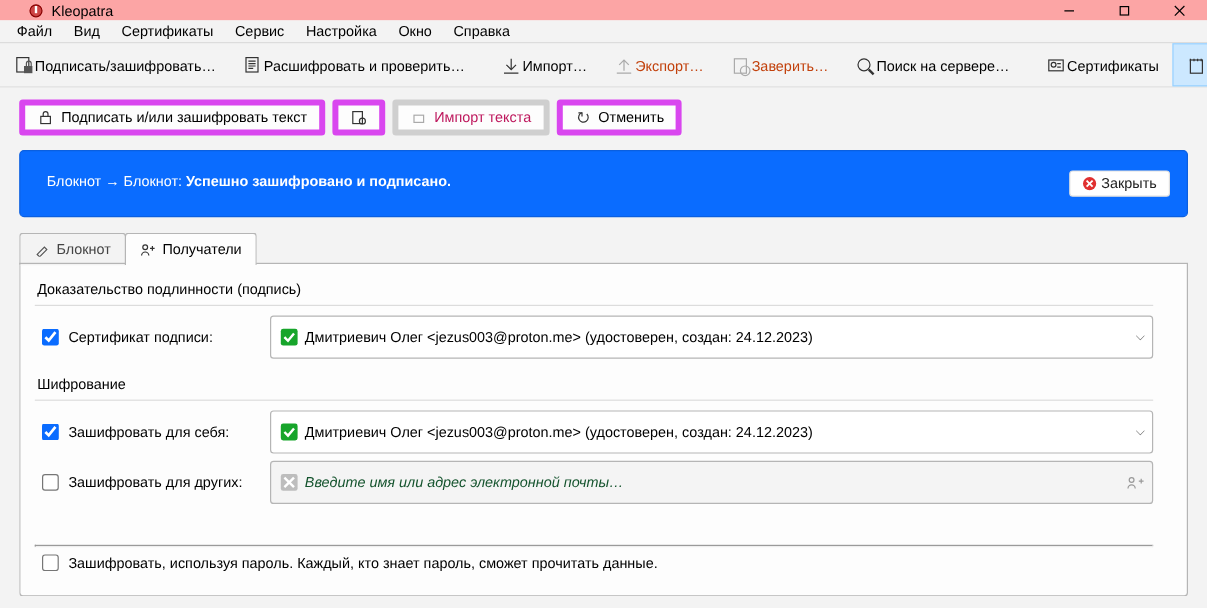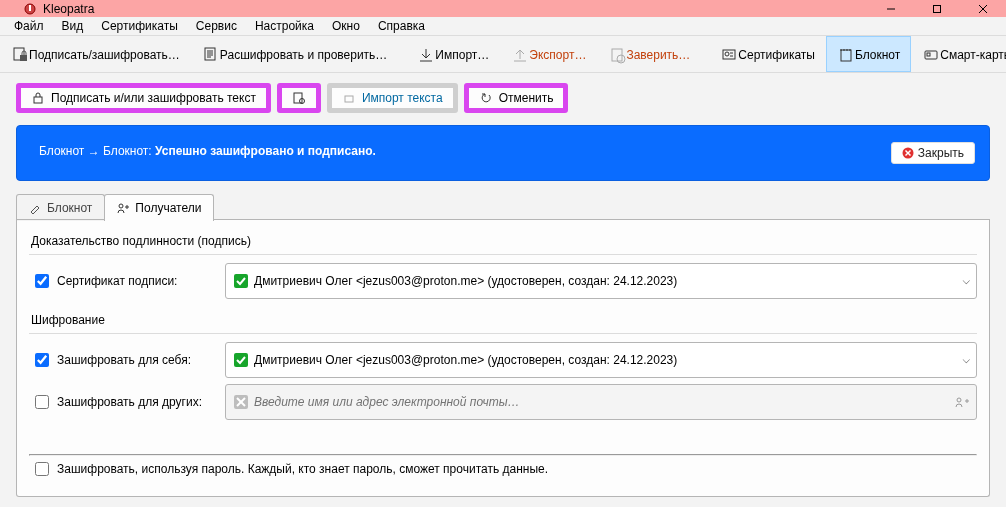--- a/index.html
+++ b/index.html
@@ -77,21 +77,21 @@
     background:#fdfdfd;
     border:5px solid #d946ef;
     border-radius:3px;
     padding:3px 10px;
     display:flex;
     align-items:center;
     gap:6px;
     font-size:12px;
     cursor:default;
   }
-  .btn.disabled { color:#0369a1; border-color:#cfcfcf; }
+  .btn.disabled { color:#be185d; border-color:#cfcfcf; }
   .btn .mini-icon { width:14px; height:14px; display:flex; align-items:center; justify-content:center; }
 
   
   .banner {
     margin: 6px 16px 8px 16px;
     background:#0a6cff;
     border-radius:4px;
     border:1px solid #0a5fe0;
     padding: 16px 14px 16px 22px;
     display:flex;
@@ -147,21 +147,21 @@
     background:#b5b5b5;
     z-index:1;
   }
 
   
   .panel {
     margin: 0 16px 10px 16px;
     border:1px solid #b5b5b5;
     border-top:none;
     background:#fdfdfd;
-    padding:0 12px 14px 12px;
+    padding:0 28px 14px 12px;
     flex:1;
     border-bottom-left-radius:3px;
     border-bottom-right-radius:3px;
   }
   .group { margin-top:14px; }
   .group-label { font-size:12px; margin-bottom:6px; margin-left:2px; }
   .group hr.rule {
     border:none; border-top:1px solid #dcdcdc;
     margin:0 0 8px 0;
   }
@@ -181,21 +181,21 @@
     flex:1;
     border:1px solid #b5b5b5;
     border-radius:3px;
     background:#fff;
     height:36px;
     display:flex;
     align-items:center;
     padding:0 6px;
     position:relative;
   }
-  .combo.disabled { background:#f4f4f4; color:#737373; }
+  .combo.disabled { background:#f4f4f4; color:#14532d; }
   .combo .lead { width:18px; height:18px; display:flex; align-items:center; justify-content:center; margin-right:4px; }
   .combo .caret {
     position:absolute; right:6px; top:50%; transform:translateY(-50%);
     font-size:10px; color:#555;
   }
   .combo .trailing {
     position:absolute; right:6px; top:50%; transform:translateY(-50%);
     color:#888;
   }
 
@@ -288,20 +288,29 @@
     <span>Экспорт…</span>
   </div>
   <div class="tool disabled">
     <span class="icon">
         <svg width="18" height="18">
           <rect x="4" y="3" width="10" height="12" fill="none" stroke="#aaa"></rect>
           <circle cx="13" cy="13" r="4" fill="none" stroke="#aaa"></circle>
         </svg>
       </span>
     <span>Заверить…</span>
+  </div>
+  <div class="tool">
+    <span class="icon">
+        <svg width="18" height="18">
+          <circle cx="8" cy="8" r="5" fill="none" stroke="#333"></circle>
+          <line x1="12" y1="12" x2="16" y2="16" stroke="#333" stroke-width="2"></line>
+        </svg>
+      </span>
+    <span>Поиск на сервере…</span>
   </div>
   <div class="tool-sep"></div>
   <div class="tool">
     <span class="icon">
         <svg width="18" height="18">
           <rect x="3" y="4" width="12" height="9" fill="none" stroke="#333"></rect>
           <circle cx="7" cy="8" r="2" fill="none" stroke="#333"></circle>
           <line x1="10" y1="7" x2="13" y2="7" stroke="#333"></line>
           <line x1="10" y1="10" x2="13" y2="10" stroke="#333"></line>
         </svg>

